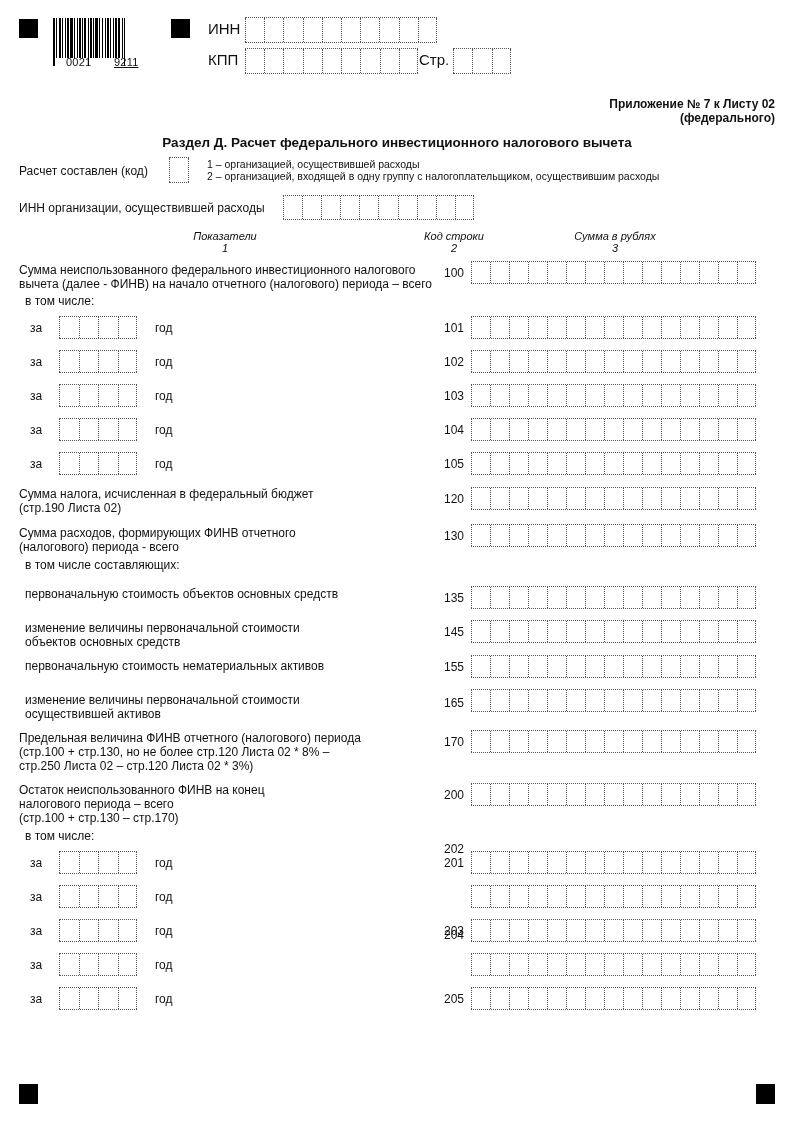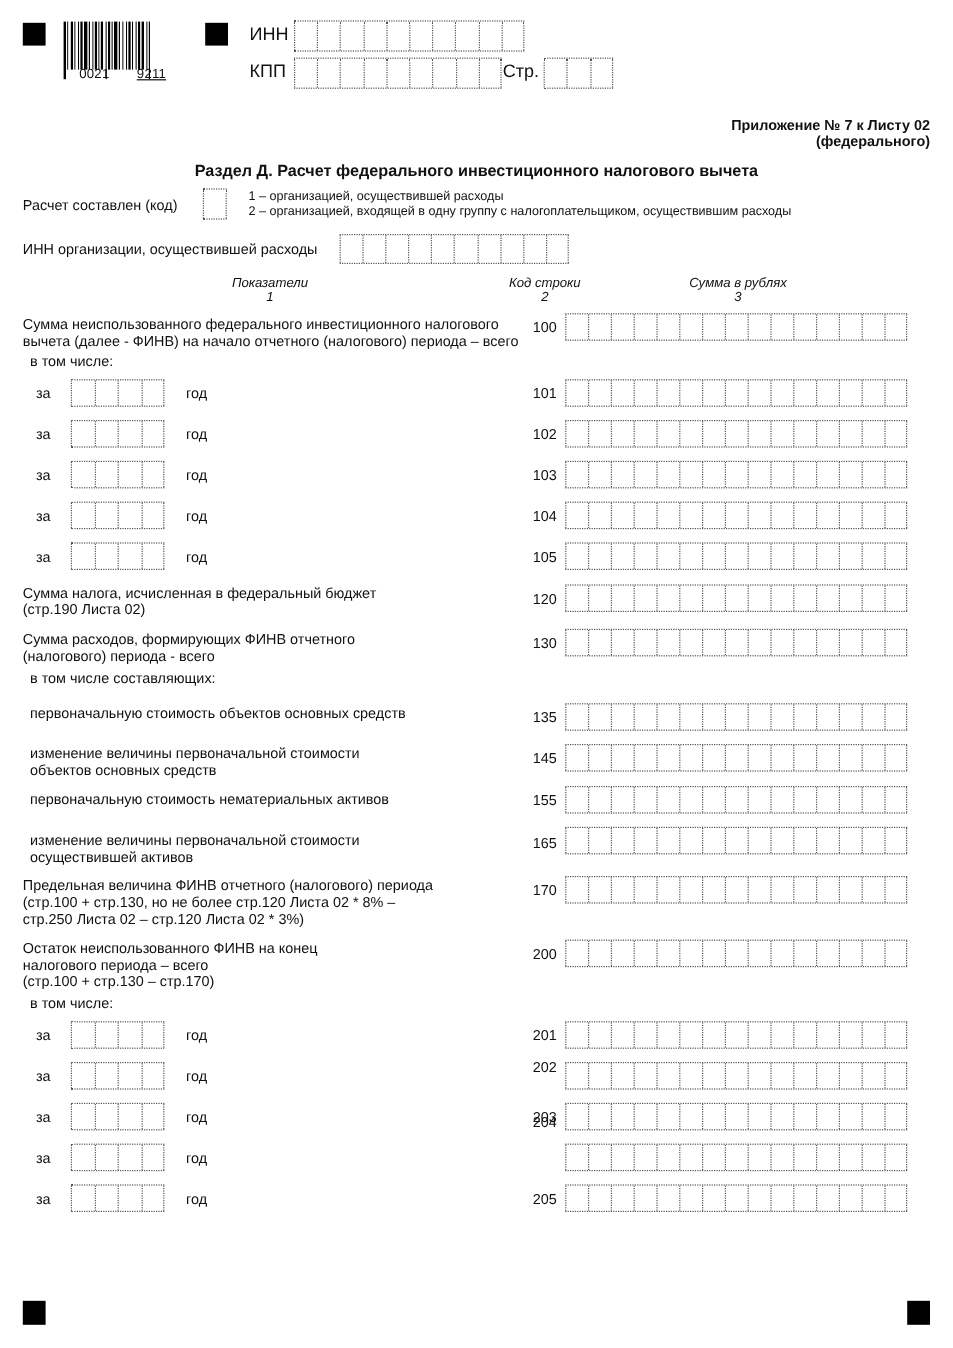--- a/index.html
+++ b/index.html
@@ -516,21 +516,21 @@
       <div class="c" style="width: 19px;"></div>
     </div>
     <div class="lbl" style="left:30px;top:890px;">за</div>
     <div class="cells yr" style="left: 59px; top: 885px; width: 78px;">
       <div class="c" style="width: 19.5px;"></div>
       <div class="c" style="width: 19.5px;"></div>
       <div class="c" style="width: 19.5px;"></div>
       <div class="c" style="width: 19.5px;"></div>
     </div>
     <div class="lbl" style="left:155px;top:890px;">год</div>
-    <div class="code" style="left:434px;top:882px;">202</div>
+    <div class="code" style="left:434px;top:842px;">202</div>
     <div class="cells amt" style="left: 471px; top: 885px; width: 285px;">
       <div class="c" style="width: 19px;"></div>
       <div class="c" style="width: 19px;"></div>
       <div class="c" style="width: 19px;"></div>
       <div class="c" style="width: 19px;"></div>
       <div class="c" style="width: 19px;"></div>
       <div class="c" style="width: 19px;"></div>
       <div class="c" style="width: 19px;"></div>
       <div class="c" style="width: 19px;"></div>
       <div class="c" style="width: 19px;"></div>

